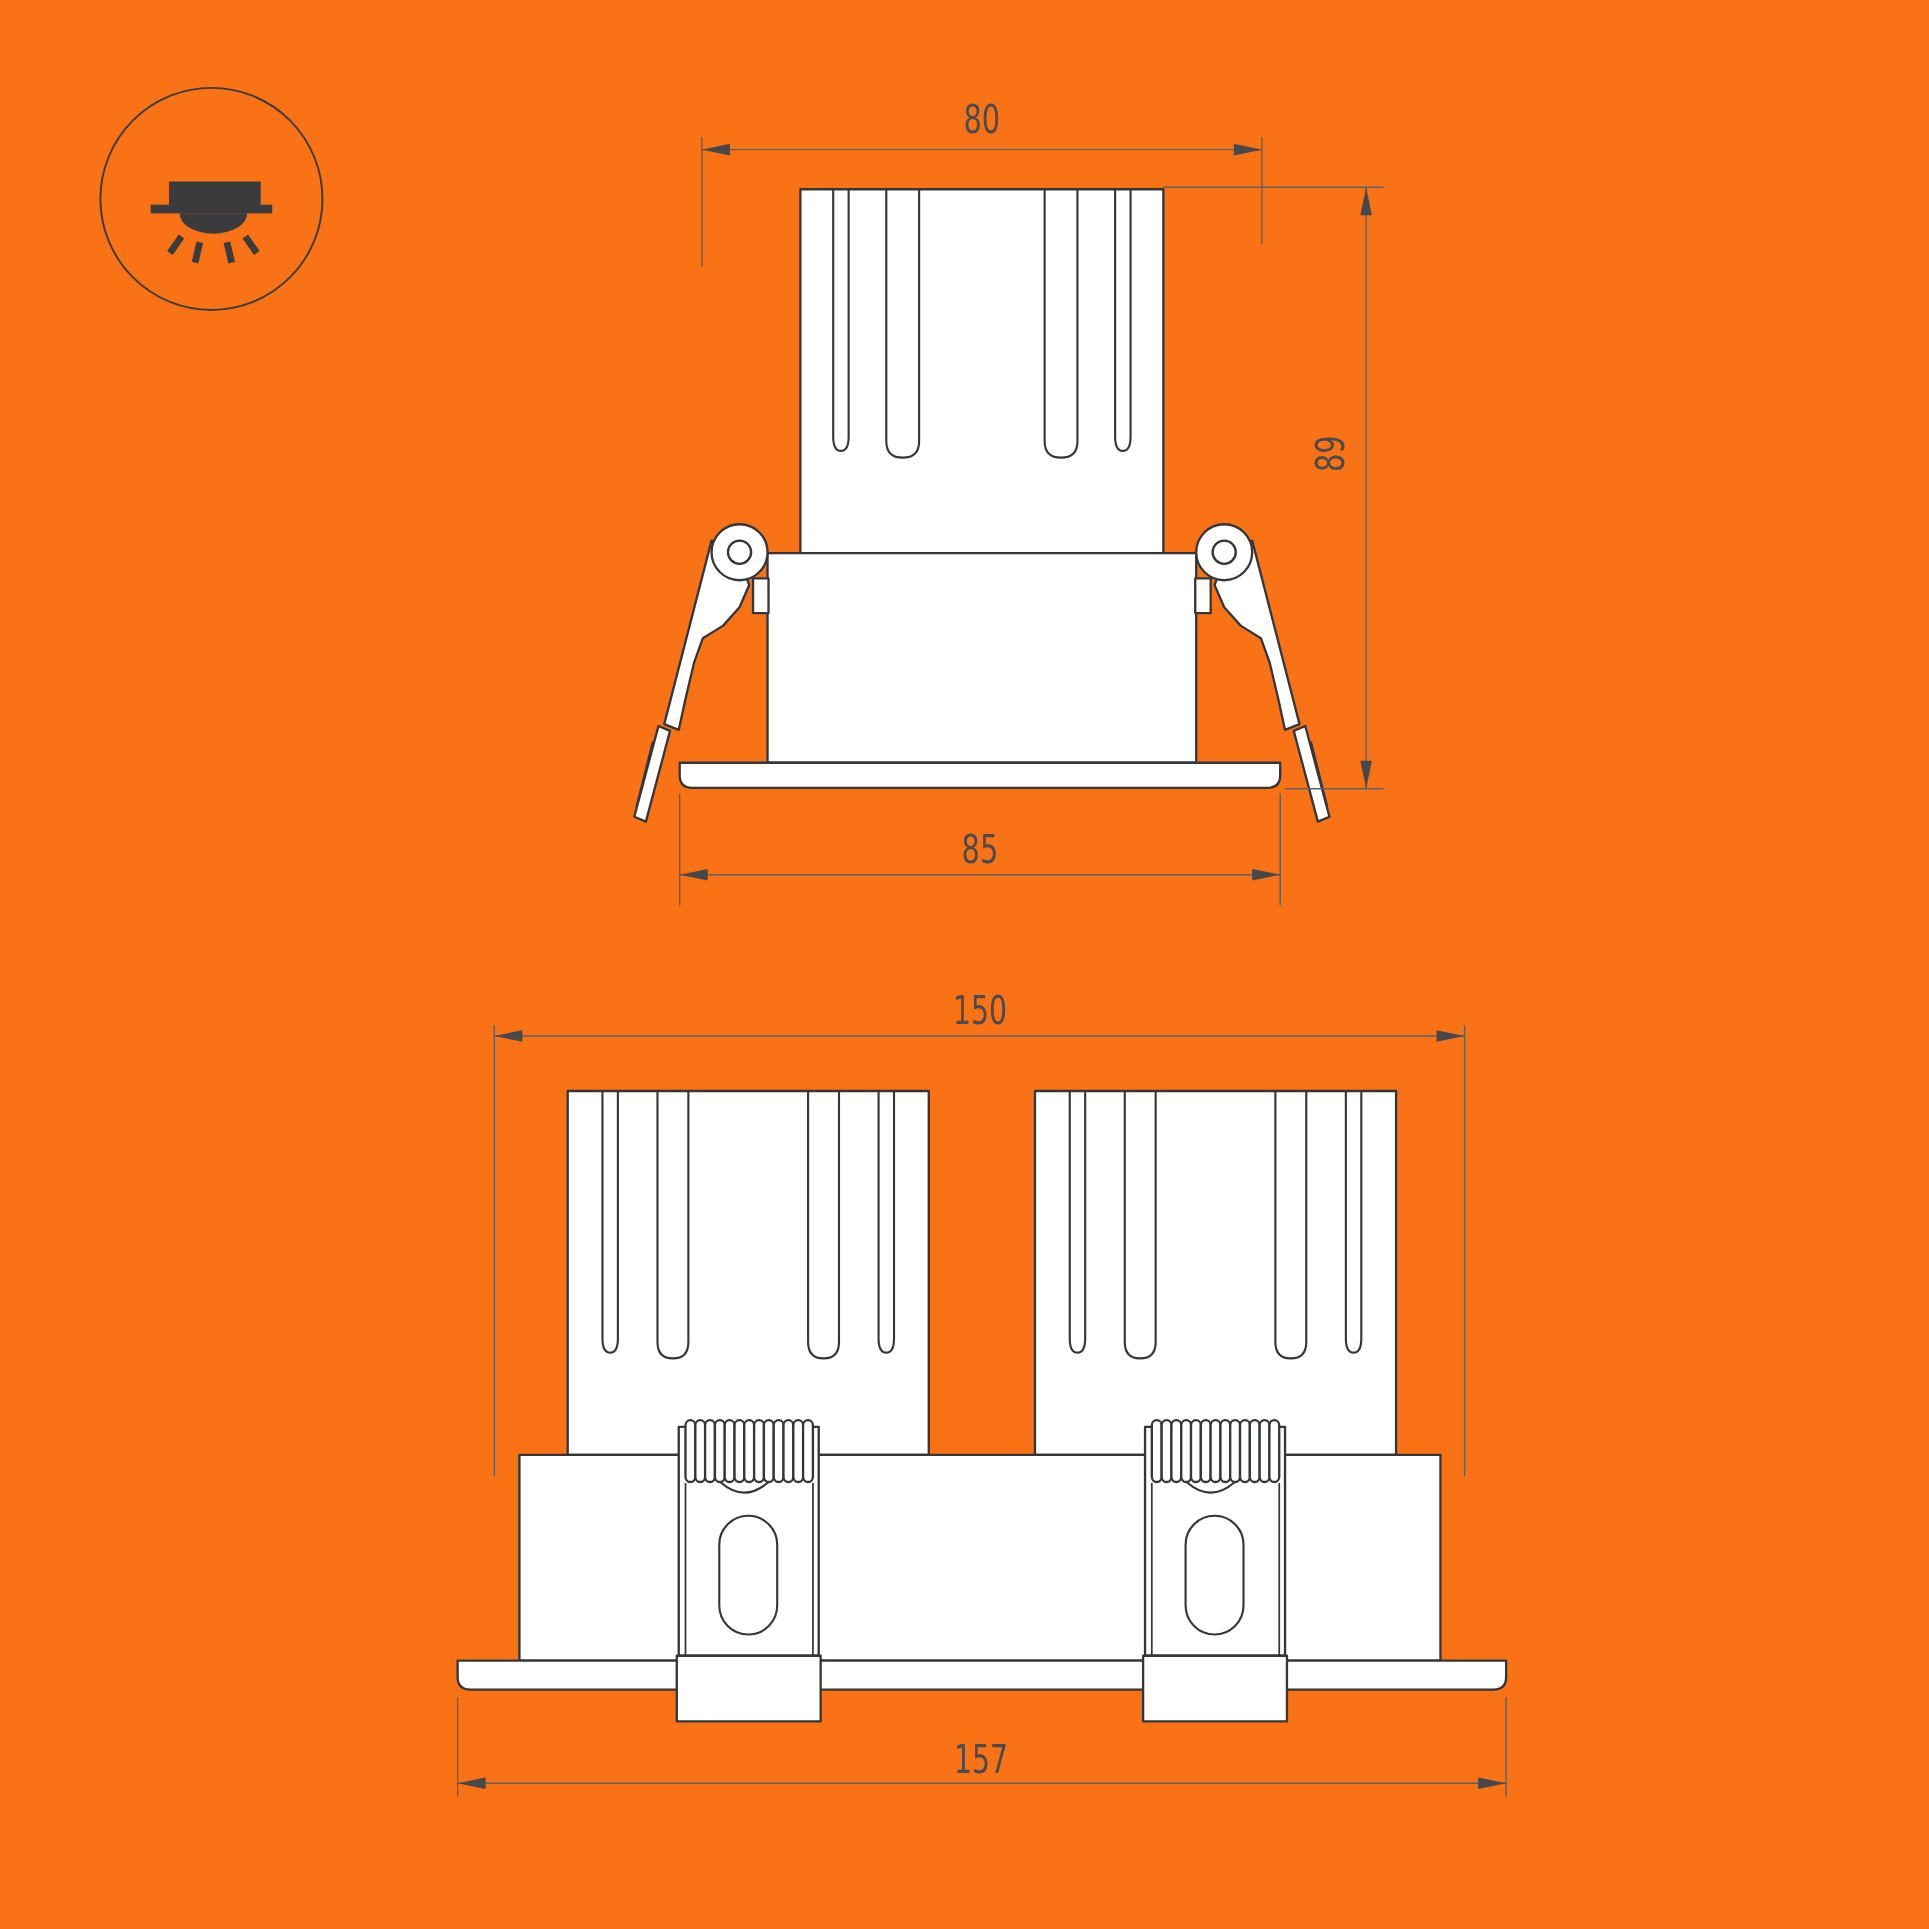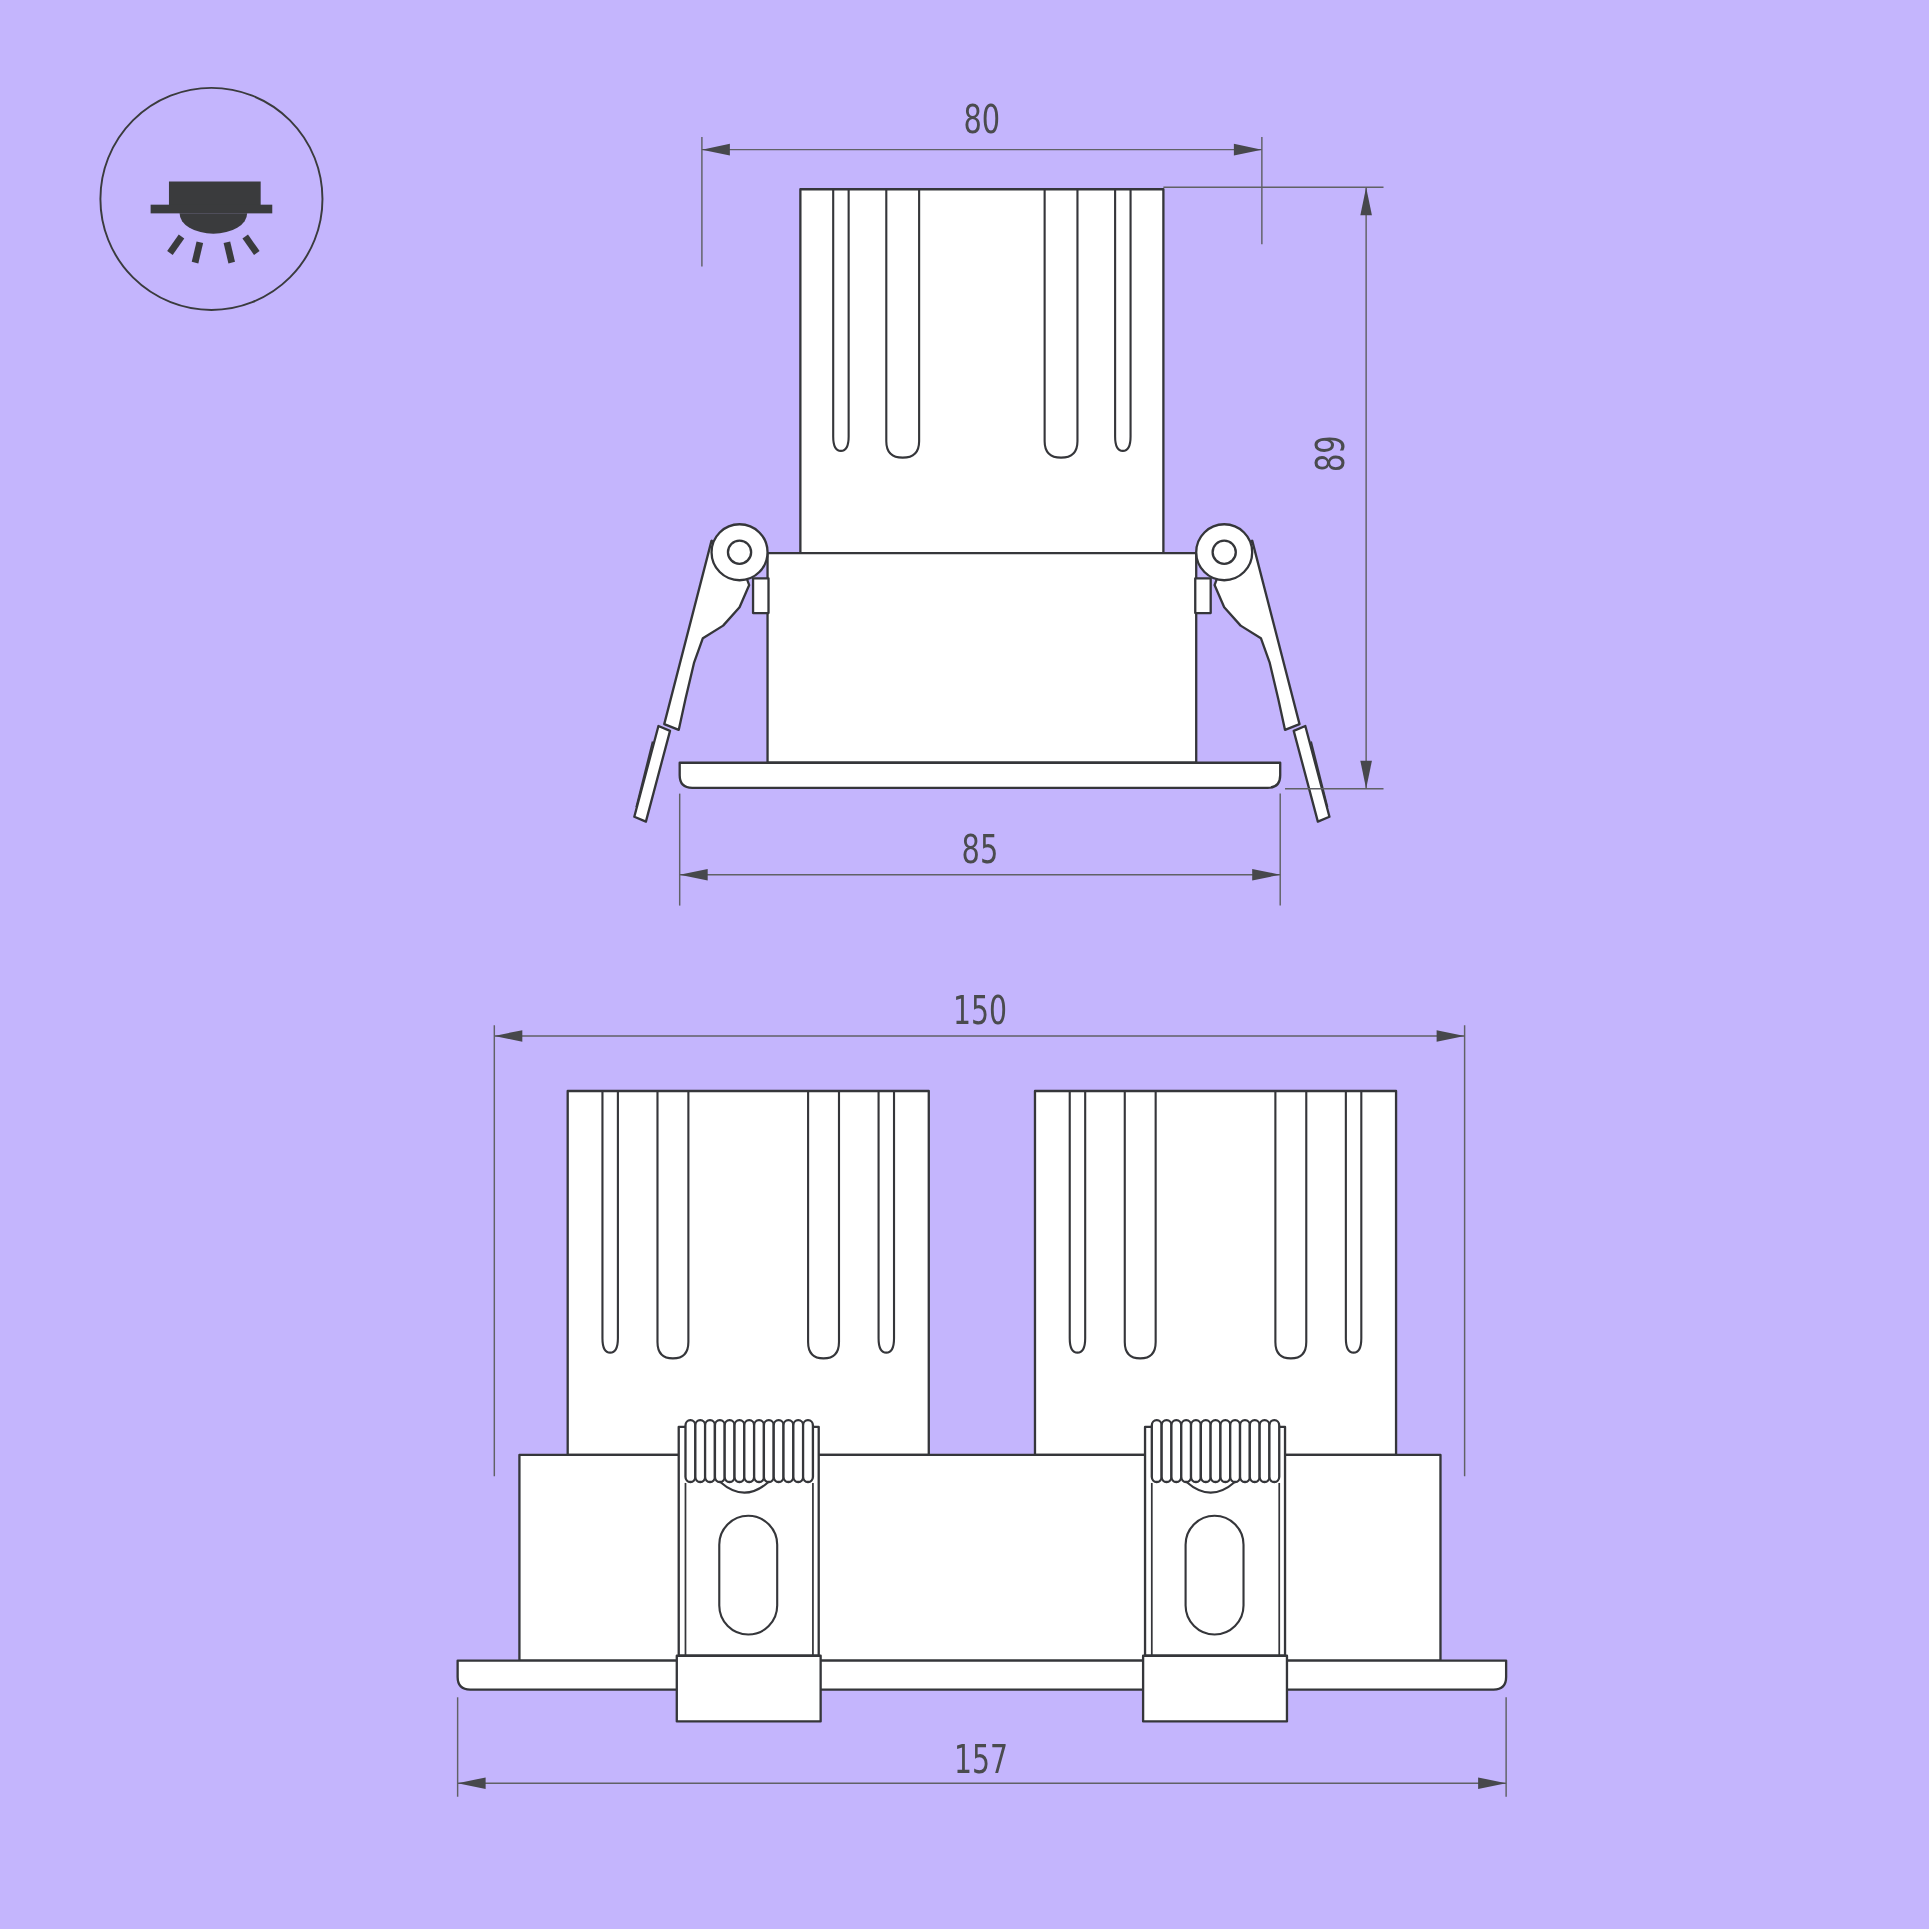--- a/index.html
+++ b/index.html
@@ -1,16 +1,16 @@
 <!DOCTYPE html>
 <html><head>
 <meta charset="utf-8">
 <style>
   html,body{margin:0;padding:0;background:#ffffff;}
-  .stage{width:1929px;height:1929px;background:#c4b5fd;position:relative;font-family:"DejaVu Sans",sans-serif;}
+  .stage{width:1929px;height:1929px;background:#f97316;position:relative;font-family:"DejaVu Sans",sans-serif;}
   svg{display:block;}
   .part{fill:#ffffff;stroke:#35363a;stroke-width:2.4;stroke-linejoin:round;}
   .part-open{fill:none;stroke:#35363a;stroke-width:2.2;stroke-linejoin:round;}
   .thinline{fill:none;stroke:#35363a;stroke-width:1.8;}
   .dim{stroke:#606165;stroke-width:1.5;fill:none;}
   .arrow{fill:#47484c;stroke:none;}
   .dim-text{fill:#4a4b4e;font-size:40px;font-family:"DejaVu Sans",sans-serif;}
   .icon-fill{fill:#3a3b3d;stroke:none;}
   .icon-stroke{fill:none;stroke:#3a3b3d;stroke-width:2;}
   .ray{stroke:#3a3b3d;stroke-width:7;fill:none;}

